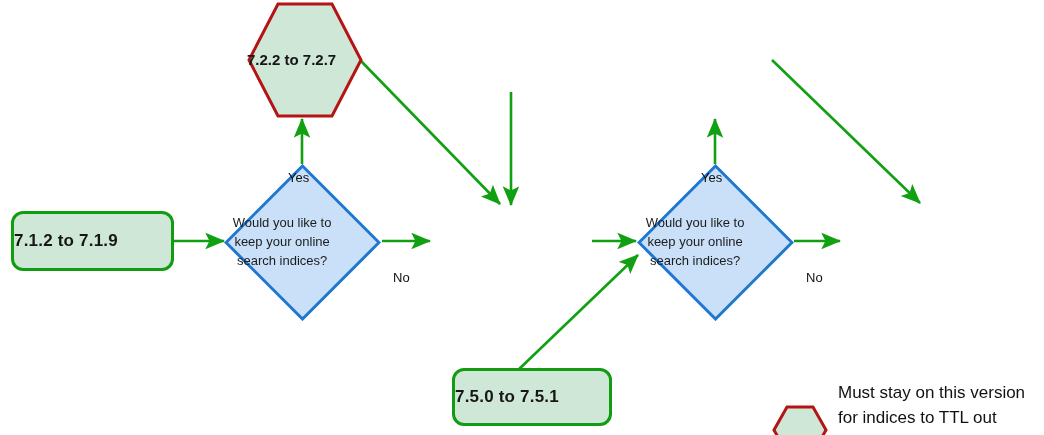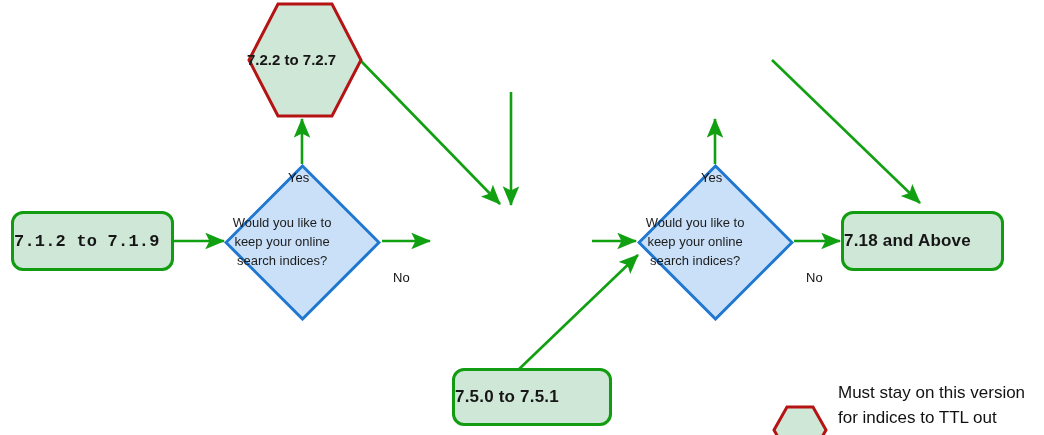--- a/index.html
+++ b/index.html
@@ -128,21 +128,21 @@
       <path d="M516,372 L638,255"></path>
 
       <path d="M715,164 L715,119"></path>
 
       <path d="M794,241 L840,241"></path>
 
       <path d="M772,60 L920,203"></path>
     </g>
   </svg>
 
-  <div class="node node-box" style="left:11px; top:211px; width:163px; height:60px;font-family:Liberation Mono, monospace;">
+  <div class="node node-box" style="left:11px; top:211px; width:163px; height:60px;">
     <span>7.1.2 to 7.1.9</span>
   </div>
 
   <div class="node node-diamond" style="left:224px; top:164px; width:157px; height:157px;">
     <svg class="diamond-shape" viewBox="0 0 157 157" xmlns="http://www.w3.org/2000/svg">
       <polygon points="78.5,2 155,78.5 78.5,155 2,78.5" fill="#c9e0f8" stroke="#1f77d0" stroke-width="3"></polygon>
     </svg>
     <span class="diamond-label">Would you like to keep your online search indices?</span>
   </div>
 
@@ -160,23 +160,20 @@
   </div>
 
   <div class="node node-diamond" style="left:637px; top:164px; width:157px; height:157px;">
     <svg class="diamond-shape" viewBox="0 0 157 157" xmlns="http://www.w3.org/2000/svg">
       <polygon points="78.5,2 155,78.5 78.5,155 2,78.5" fill="#c9e0f8" stroke="#1f77d0" stroke-width="3"></polygon>
     </svg>
     <span class="diamond-label">Would you like to keep your online search indices?</span>
   </div>
 
 
-  <div class="node node-box" style="left:841px; top:211px; width:163px; height:60px;">
-    <span>7.18 and Above</span>
-  </div>
 
   <div class="edge-label" style="left:288px; top:134px;">Yes</div>
   <div class="edge-label" style="left:393px; top:234px;">No</div>
   <div class="edge-label" style="left:701px; top:134px;">Yes</div>
   <div class="edge-label" style="left:806px; top:234px;">No</div>
 
   <div id="legend" style="left:772px; top:381px; width:262px;">
     <div class="legend-swatch">
       <svg viewBox="0 0 56 50" xmlns="http://www.w3.org/2000/svg" style="width:56px;height:50px;">
         <polygon points="15,2 41,2 54,25 41,48 15,48 2,25" fill="#cfe7d7" stroke="#b51414" stroke-width="3"></polygon>

